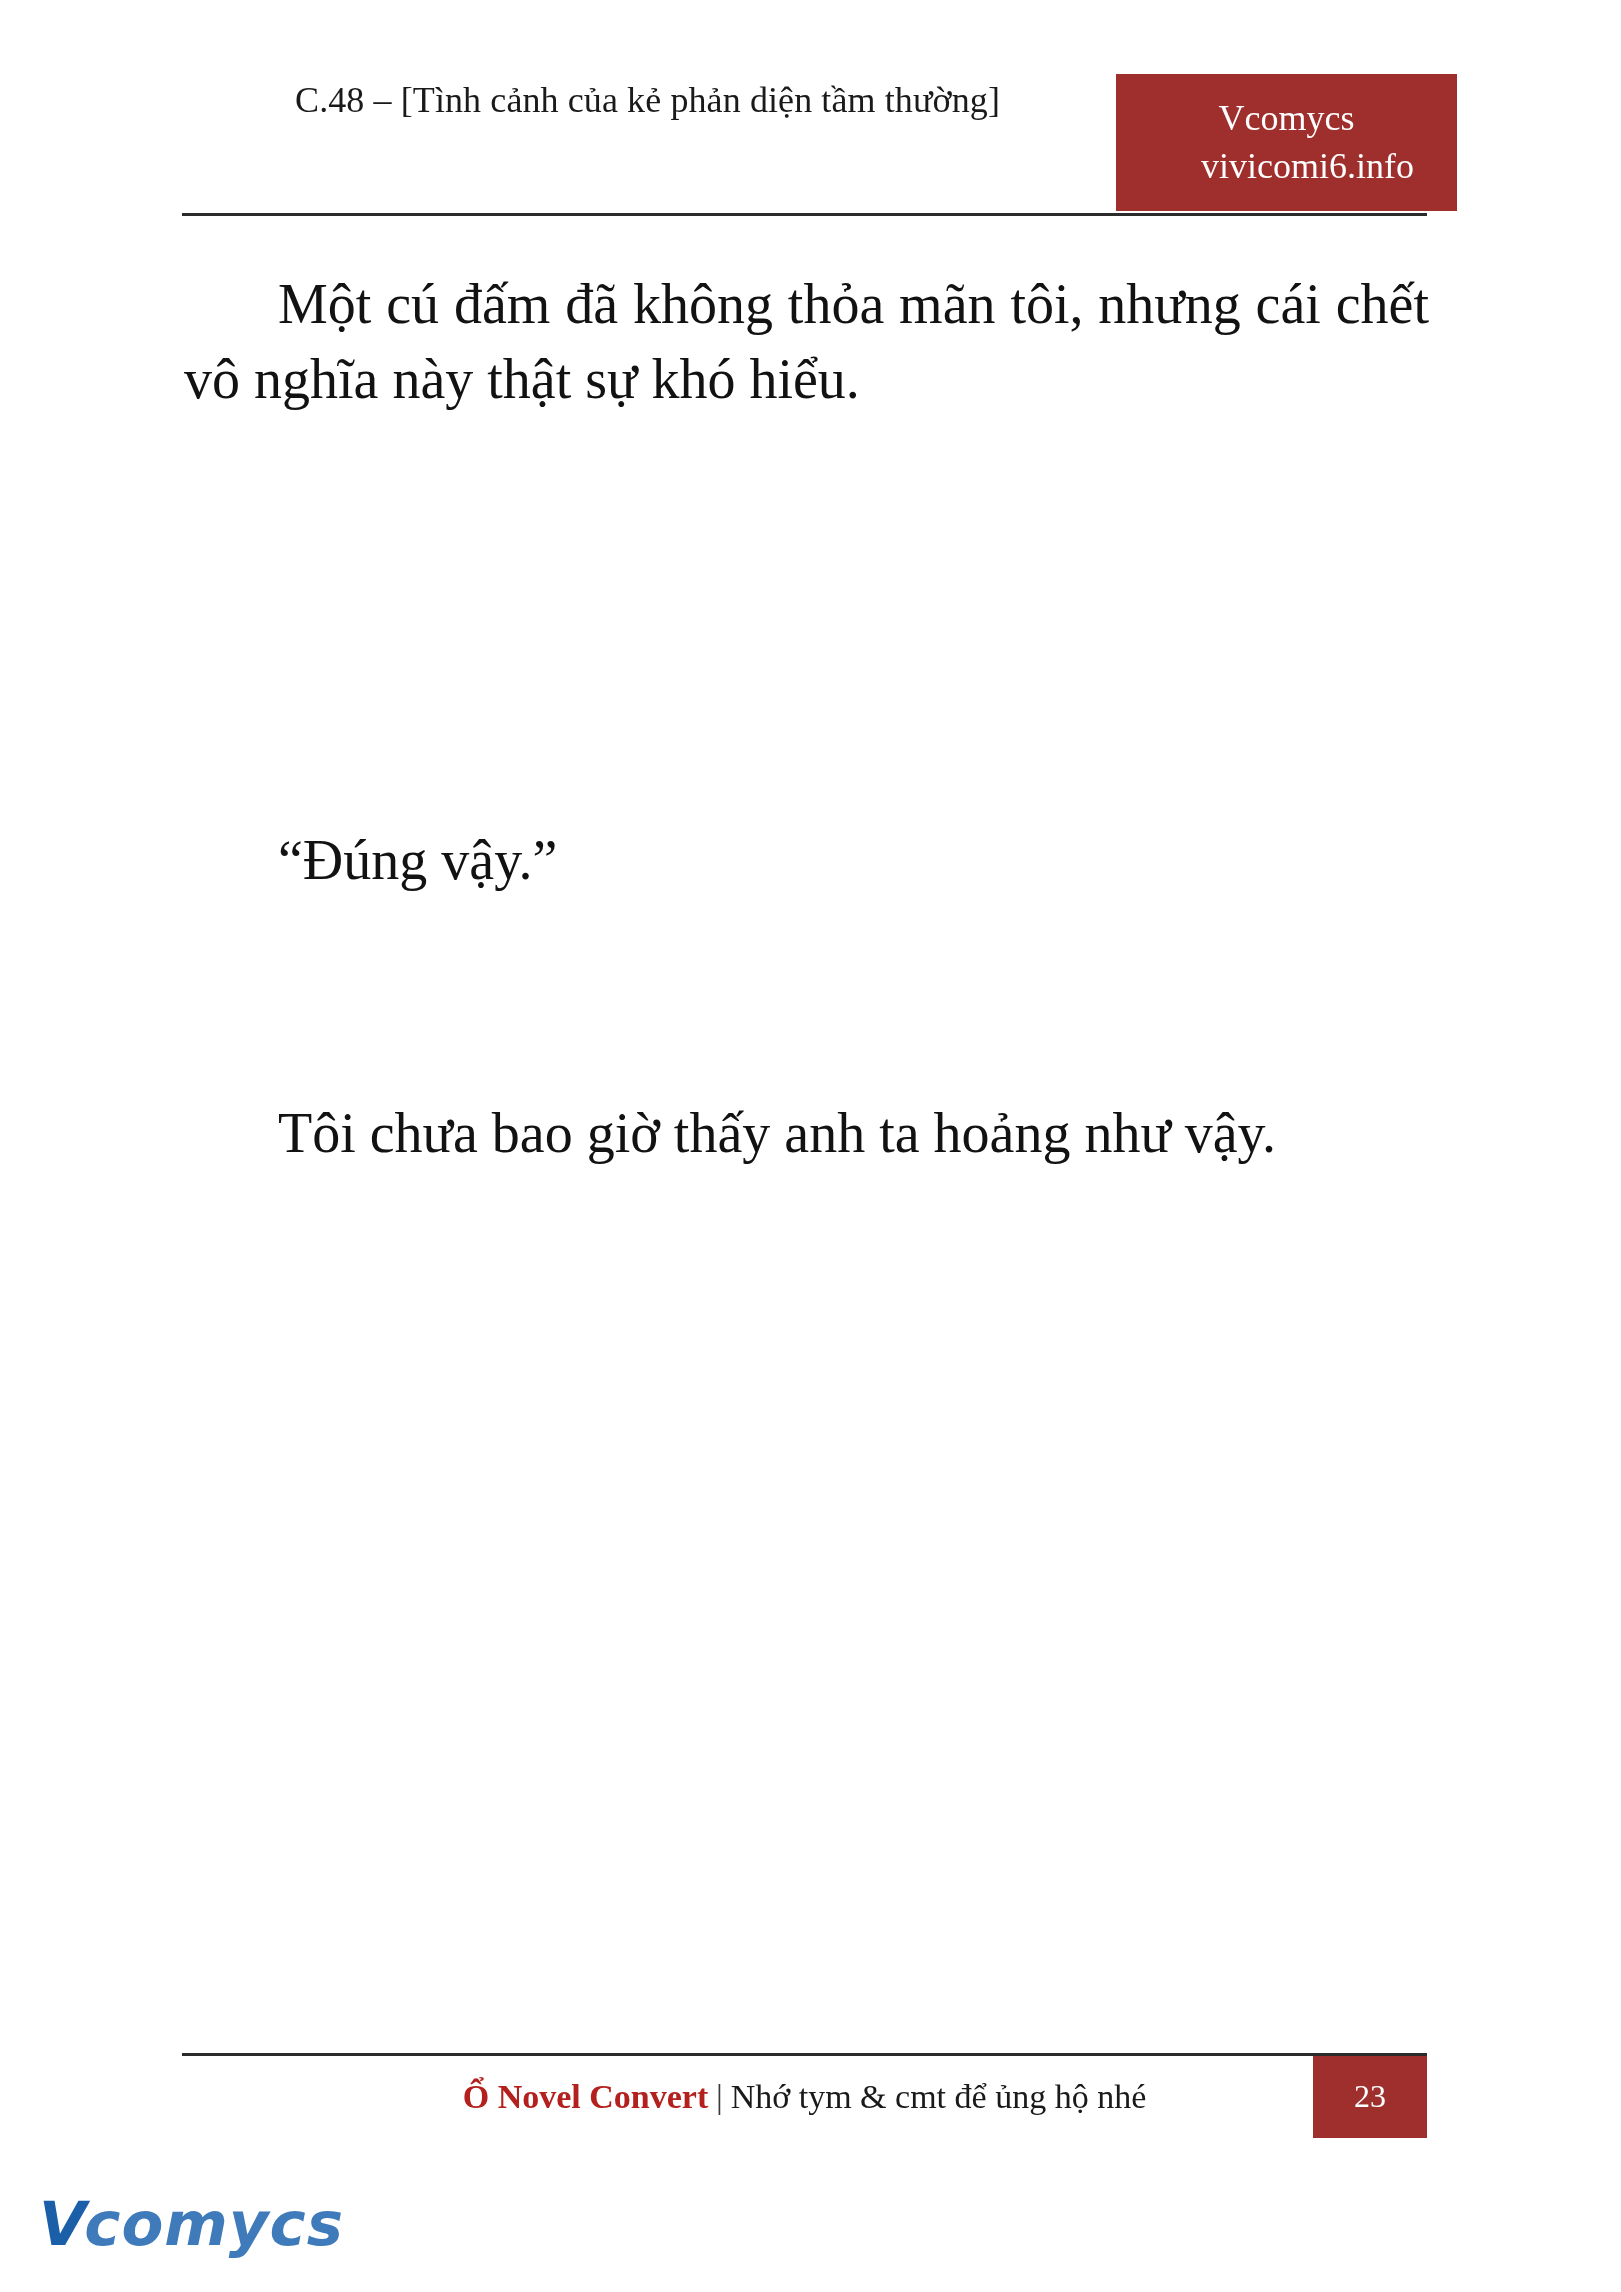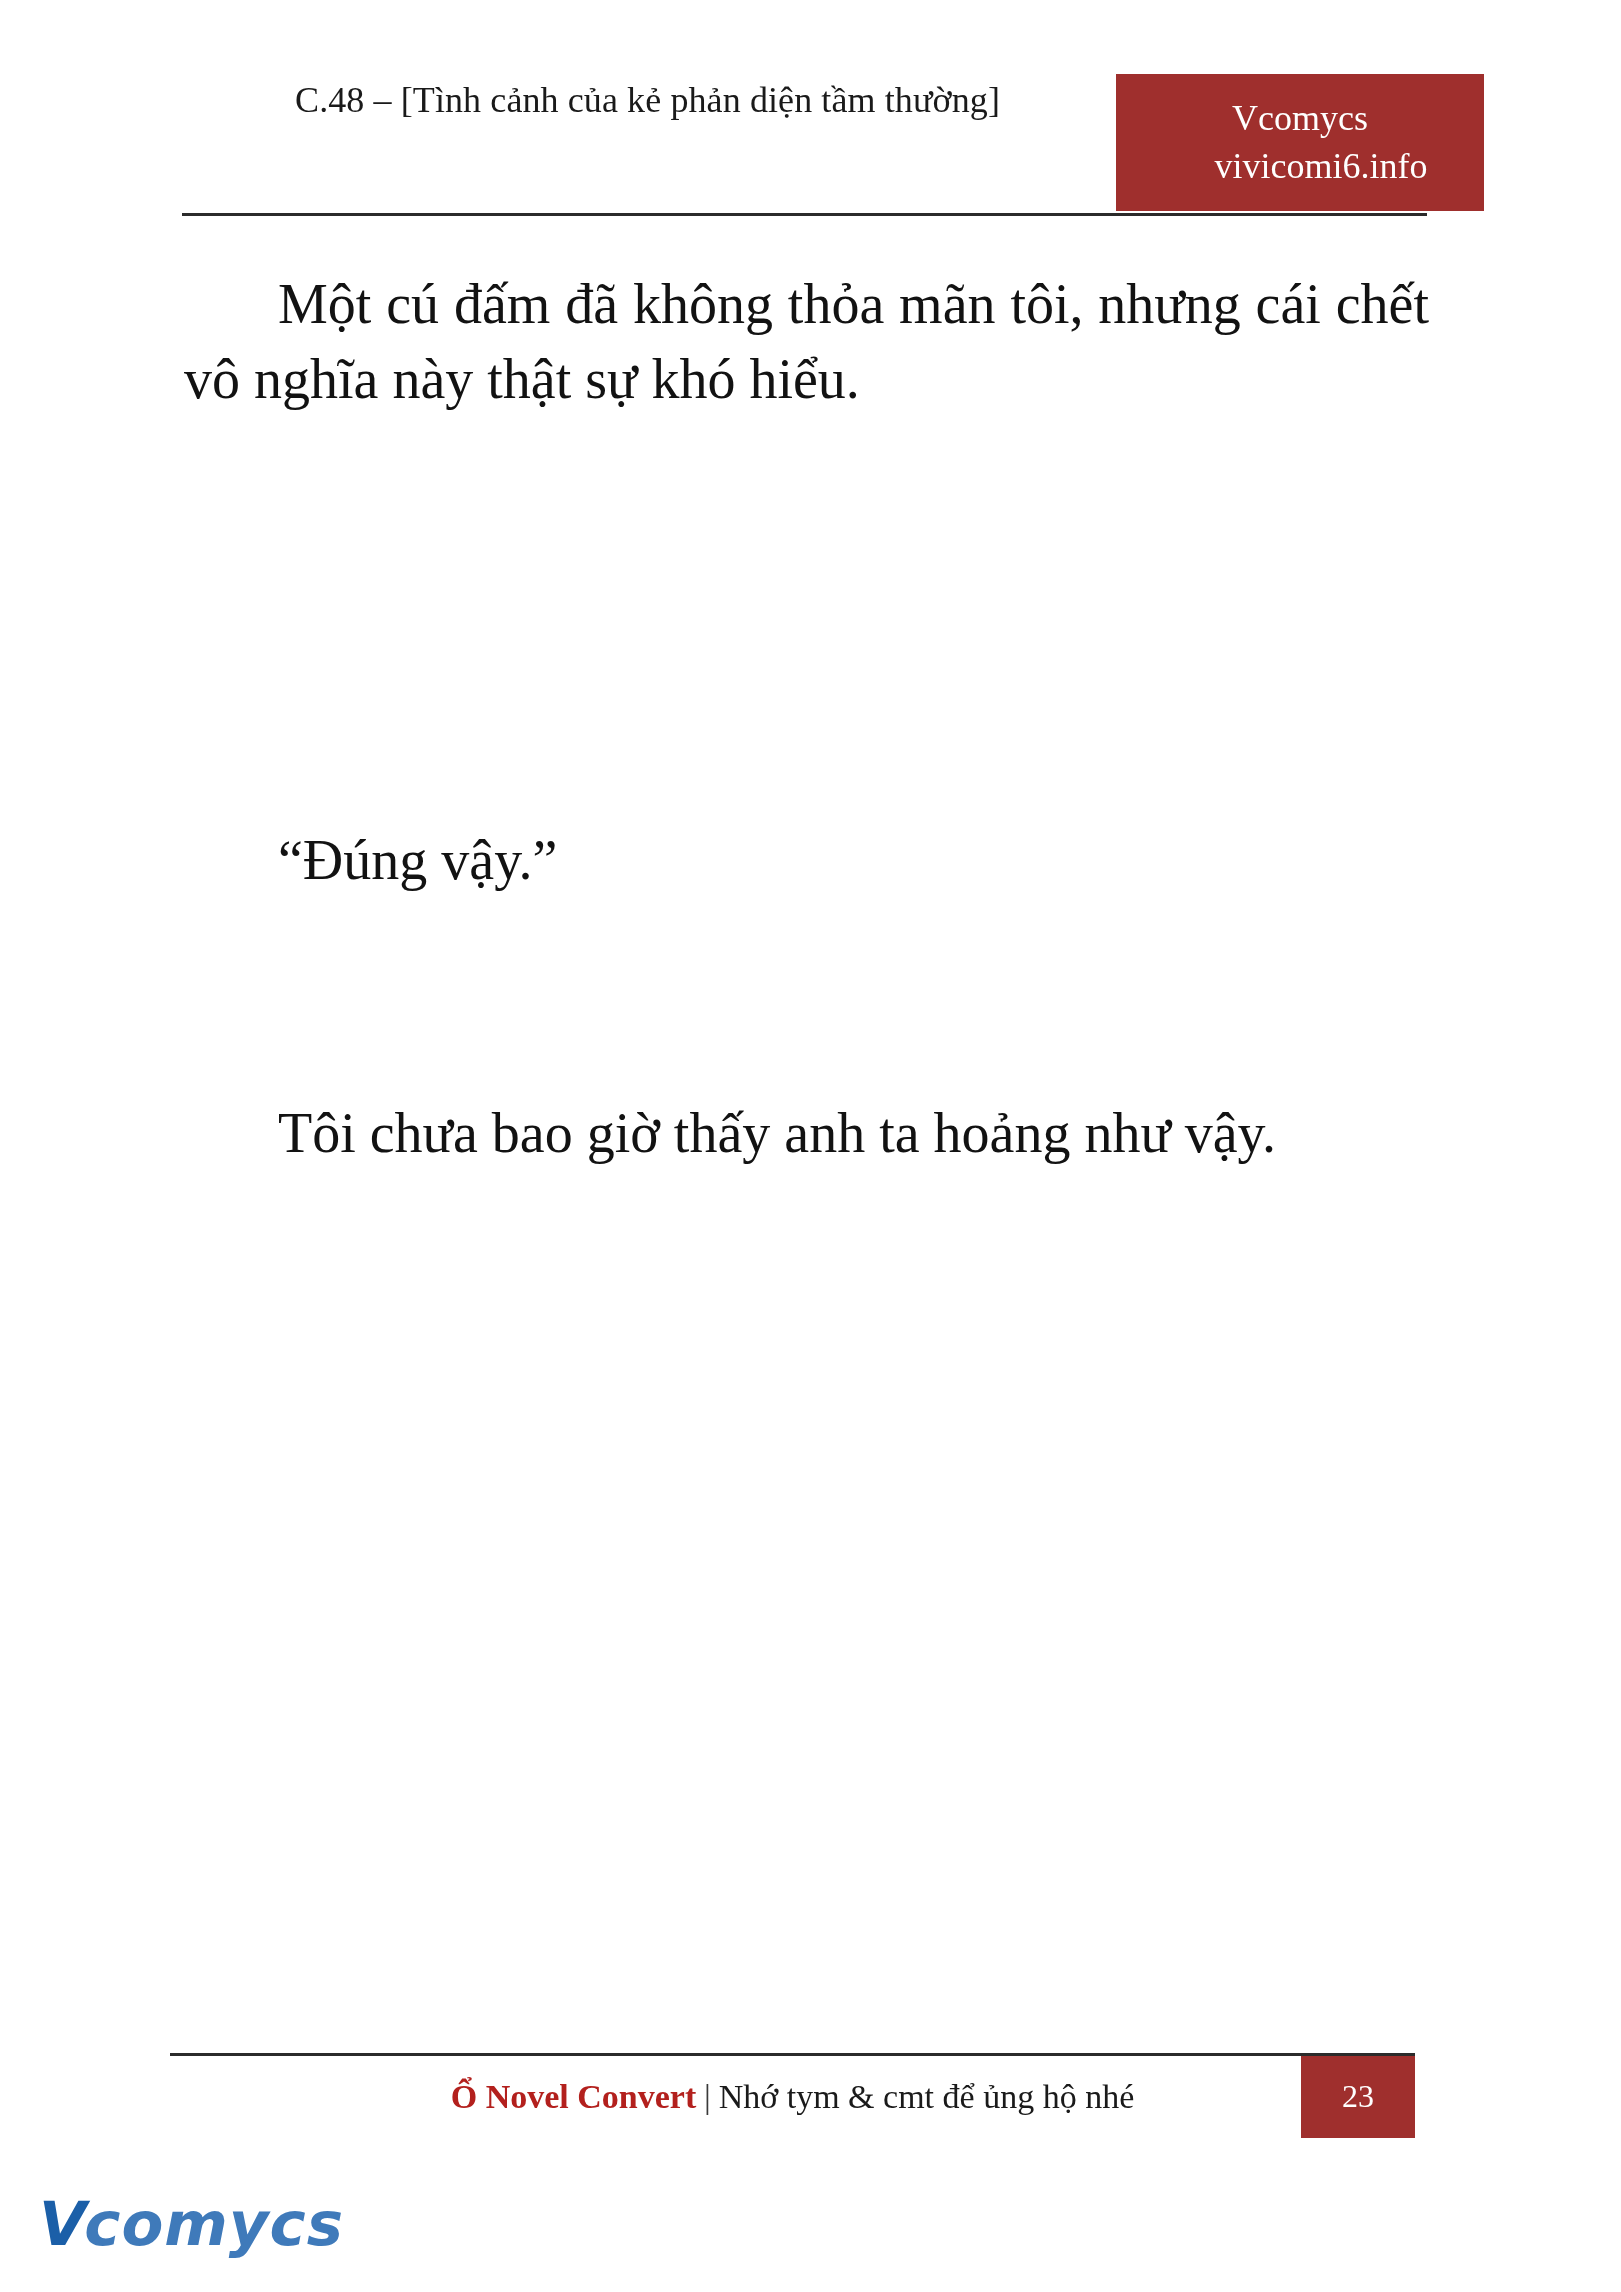--- a/index.html
+++ b/index.html
@@ -53,21 +53,21 @@
   }
   .header-title-line2 {
     font-size: 36px;
     letter-spacing: 0.1px;
     white-space: nowrap;
   }
   .header-badge {
     position: absolute;
     left: 934px;
     top: -2px;
-    width: 368px;
+    width: 341px;
     height: 137px;
     background: #9f2f2d;
     color: #ffffff;
     display: flex;
     flex-direction: column;
     align-items: center;
     justify-content: center;
     line-height: 1.32;
   }
   .header-badge .brand {
@@ -99,21 +99,21 @@
     display: inline-block;
     width: 94px;
   }
   .gap-1 { height: 210px; }
   .gap-2 { height: 196px; }
   .gap-3 { height: 198px; }
 
   
   .footer {
     position: absolute;
-    left: 170px;
+    left: 182px;
     top: 2053px;
     width: 1245px;
     height: 88px;
   }
   .footer-rule {
     position: absolute;
     left: 0;
     top: 0;
     width: 1245px;
     height: 2.9px;

